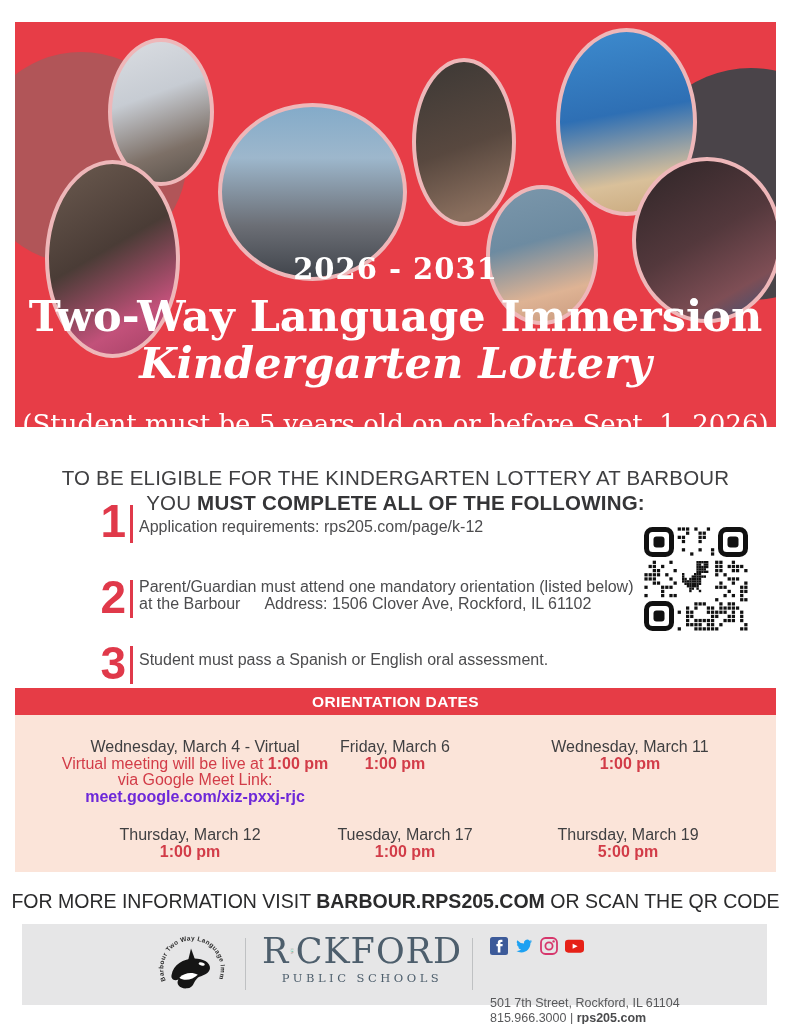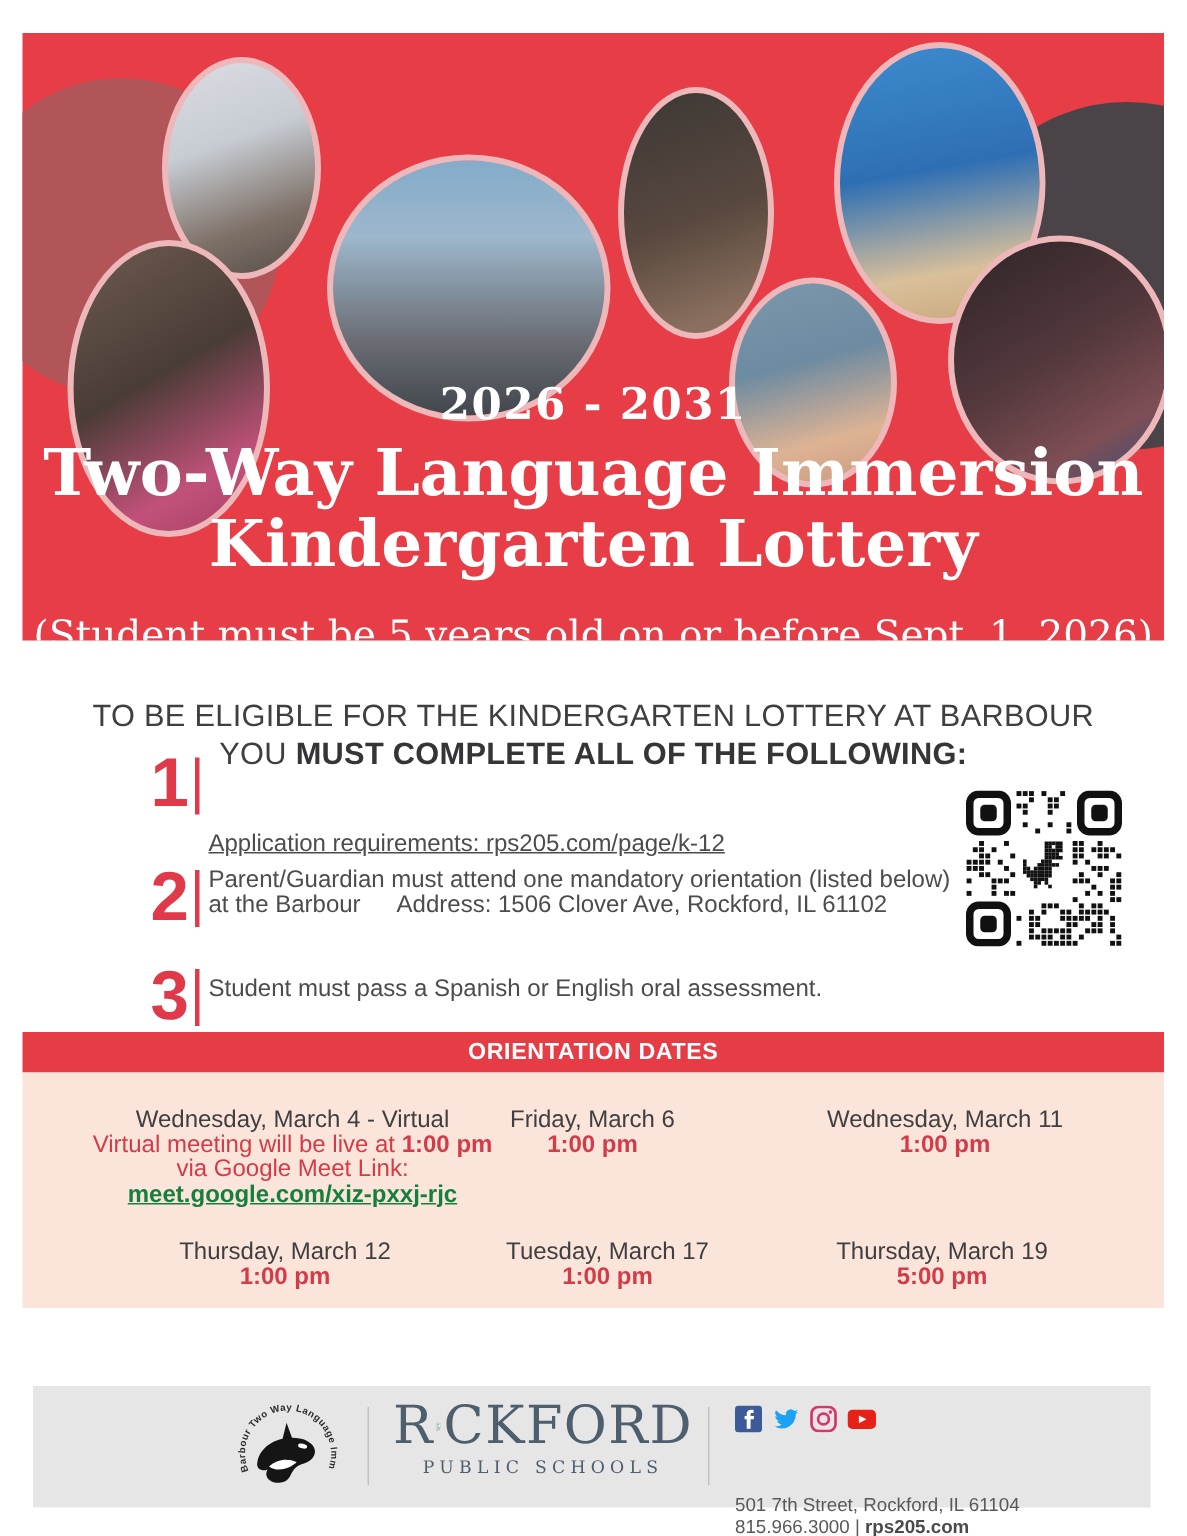--- a/index.html
+++ b/index.html
@@ -25,56 +25,56 @@
       background:linear-gradient(170deg,#3d8bce 0%,#2e6fb4 45%,#d9c09a 80%,#c9a87c 100%);}
   .p6{left:471px;top:163px;width:104px;height:132px;
       background:linear-gradient(165deg,#7b97ab 0%,#6d8ba1 40%,#deb394 76%,#c99a7e 100%);}
   .p7{left:617px;top:135px;width:142px;height:158px;
       background:linear-gradient(150deg,#2e2527 0%,#53383c 48%,#7e4e55 78%,#35507a 100%);}
 
   .banner-text{position:absolute;left:0;width:100%;text-align:center;color:#fff;
                font-family:"DejaVu Serif","Liberation Serif",serif;}
   .year{top:230px;font-size:29px;font-weight:700;letter-spacing:1px;}
   .t1{top:269px;font-size:43px;font-weight:600;}
-  .t2{top:316px;font-size:43px;font-weight:600;}
+  .t2{top:316px;font-size:43px;font-weight:600;font-style:italic;}
   .sub{top:371px;font-size:26px;font-weight:400;margin-top:16px;}
 
   
   .elig{position:absolute;left:0;width:100%;text-align:center;color:#3f3f41;
         font-size:20.5px;letter-spacing:.2px;margin-top:26px;}
   .el1{top:440px;}
   .el2{top:465px;}
   .elig b{font-weight:700;color:#353537;}
 
   
   .step-num{position:absolute;width:34px;text-align:right;color:#e0394a;
             font-size:46px;font-weight:700;line-height:42px;}
   .vline{position:absolute;left:130px;width:3px;background:#e0394a;}
   .step-text{position:absolute;left:139px;color:#4c4c4e;font-size:16px;line-height:17px;}
   .step-text b{font-weight:700;color:#3c3c3e;}
   .gap-left{margin-left:24px;}
   .note{position:absolute;left:139px;color:#4c4c4e;font-size:16px;}
 
-  .n1{left:92px;top:500px;} .l1{top:505px;height:38px;} .tx1{top:501px;} .note1{top:554px;text-decoration:underline;}
+  .n1{left:92px;top:500px;} .l1{top:505px;height:38px;} .tx1{top:501px;} .note1{top:518px;}
   .n2{left:92px;top:576px;} .l2{top:580px;height:38px;} .tx2{top:578px;}
   .n3{left:92px;top:642px;} .l3{top:646px;height:38px;} .tx3{top:651px;}
 
   
   .qr{position:absolute;left:644px;top:527px;width:104px;height:104px;background:#fff;}
 
   
   .orient-bar{position:absolute;left:15px;top:688px;width:761px;height:27px;background:#e63c46;
               color:#fff;font-size:15.5px;font-weight:700;letter-spacing:.4px;
               text-align:center;line-height:27px;}
   .orient-panel{position:absolute;left:15px;top:715px;width:761px;height:157px;background:#fbe4d9;}
   .session{position:absolute;text-align:center;font-size:16px;line-height:16.5px;}
   .session .date{color:#3f3f41;}
   .session .red{color:#d23c48;}
   .session b{font-weight:700;}
-  .session .link{color:#15803d;font-weight:700;text-decoration:underline;cursor:pointer;}
+  .session .link{color:#6d28d9;font-weight:700;cursor:pointer;}
   .s1{left:35px;top:739px;width:320px;}
   .s2{left:310px;top:739px;width:170px;}
   .s3{left:520px;top:739px;width:220px;}
   .s4{left:90px;top:827px;width:200px;}
   .s5{left:305px;top:827px;width:200px;}
   .s6{left:528px;top:827px;width:200px;}
 
   
   .info{position:absolute;left:0;top:890px;width:100%;text-align:center;
         font-size:19.5px;color:#2b2b2c;}
@@ -387,20 +387,21 @@
   </div>
   <div class="session s5">
     <div class="date">Tuesday, March 17</div>
     <div class="red"><b>1:00 pm</b></div>
   </div>
   <div class="session s6">
     <div class="date">Thursday, March 19</div>
     <div class="red"><b>5:00 pm</b></div>
   </div>
 
+  <div class="info"><span>FOR MORE INFORMATION VISIT</span> <b>BARBOUR.RPS205.COM</b> <span>OR SCAN THE QR CODE</span></div>
 
   <div class="footer">
 
     <div class="flogo">
       <svg width="68" height="68" viewBox="0 0 70 70">
         <defs>
             <path id="bcurve" d="M 8 50 A 29.5 29.5 0 1 1 62 50"></path>
           </defs>
         <text font-size="6.6" letter-spacing="0.4" fill="#2b2b2b" font-weight="bold" font-family="Liberation Sans, sans-serif">
           <textPath href="#bcurve" startOffset="0">Barbour Two Way Language Immersion</textPath>

